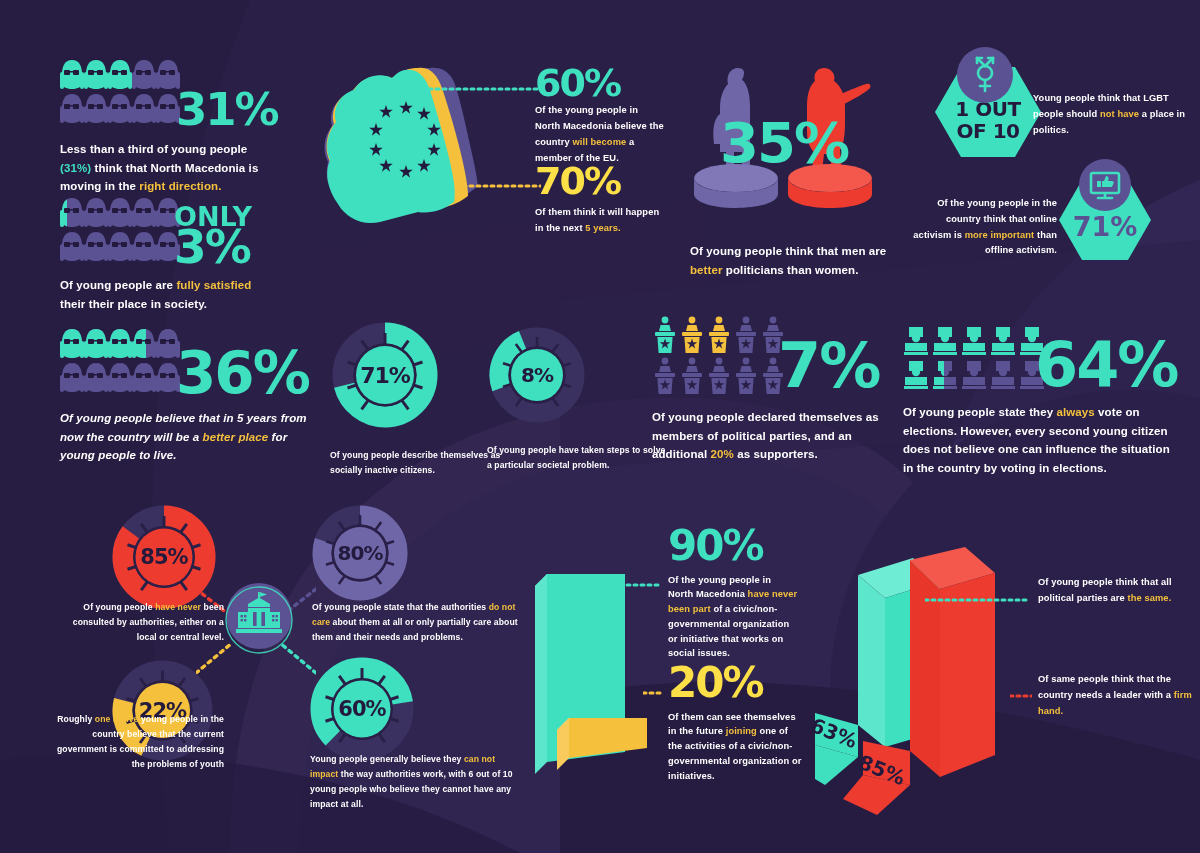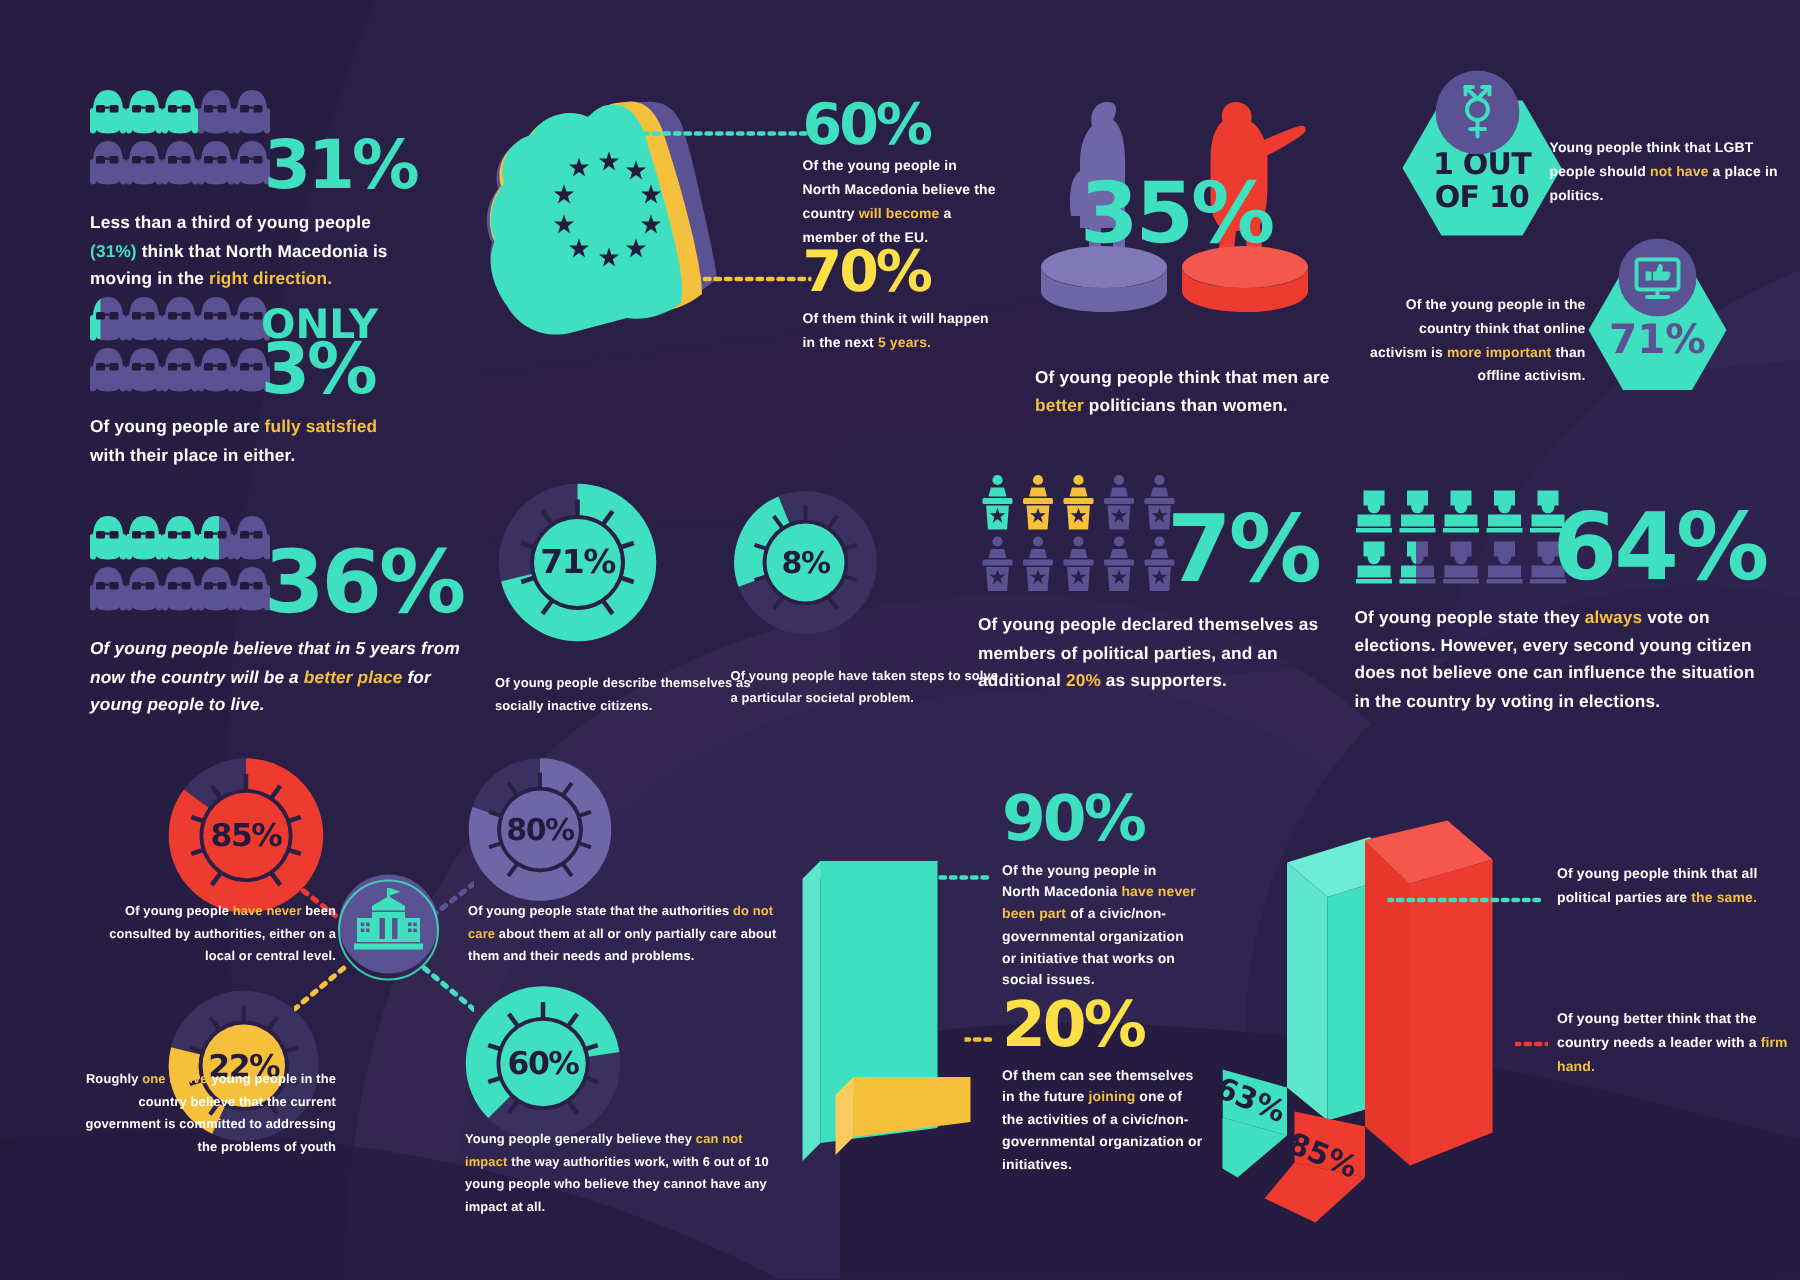--- a/index.html
+++ b/index.html
@@ -208,24 +208,24 @@
               <rect x="109" y="46" width="6" height="5" rx="1"></rect>
               <rect x="106" y="47" width="3" height="1.5"></rect>
         </g>
       </g>
     </svg>
     <div style="margin-left:-6px; margin-bottom:-2px;">
       <div class="big" style="font-size:27px; letter-spacing:0px;">ONLY</div>
       <div class="big" style="font-size:47px; margin-top:-4px;">3%</div>
     </div>
   </div>
-  <div class="cap" style="margin-top:10px; width:200px;"><span>Of young people are </span><span class="hl">fully satisfied</span><span> with their place in either.</span></div>
-</div>
-
-<div class="blk" style="left:60px; top:342px; width:260px;">
+  <div class="cap" style="margin-top:10px; width:200px;"><span>Of young people are </span><span class="hl">fully satisfied</span><span> their their place in society.</span></div>
+</div>
+
+<div class="blk" style="left:60px; top:327px; width:260px;">
   <div style="display:flex; align-items:flex-end;">
     <svg width="120" height="70" viewBox="0 0 120 70">
       <g>
         <g fill="#5b5294">
               <use href="#head" x="0" y="0"></use>
               <use href="#head" x="24" y="0"></use>
               <use href="#head" x="48" y="0"></use>
               <use href="#head" x="72" y="0"></use>
               <use href="#head" x="96" y="0"></use>
            <use href="#head" x="0" y="34"></use>
@@ -773,16 +773,16 @@
   <line x1="0" y1="3" x2="105" y2="3" stroke="#3ee0c0" stroke-width="3" stroke-dasharray="3 4" stroke-linecap="round"></line>
 </svg>
 <svg class="dots" style="left:1010px; top:693px;" width="22" height="6">
   <line x1="0" y1="3" x2="22" y2="3" stroke="#ed3b2f" stroke-width="3" stroke-dasharray="3 4" stroke-linecap="round"></line>
 </svg>
 
 <div class="blk" style="left:1038px; top:575px; width:150px;">
   <div class="cap sm"><span>Of young people think that all political parties are </span><span class="hl">the same.</span></div>
 </div>
 <div class="blk" style="left:1038px; top:672px; width:155px;">
-  <div class="cap sm"><span>Of young better think that the country needs a leader with a </span><span class="hl">firm hand.</span></div>
+  <div class="cap sm"><span>Of same people think that the country needs a leader with a </span><span class="hl">firm hand.</span></div>
 </div>
 
 </div>
 
 </body></html>

